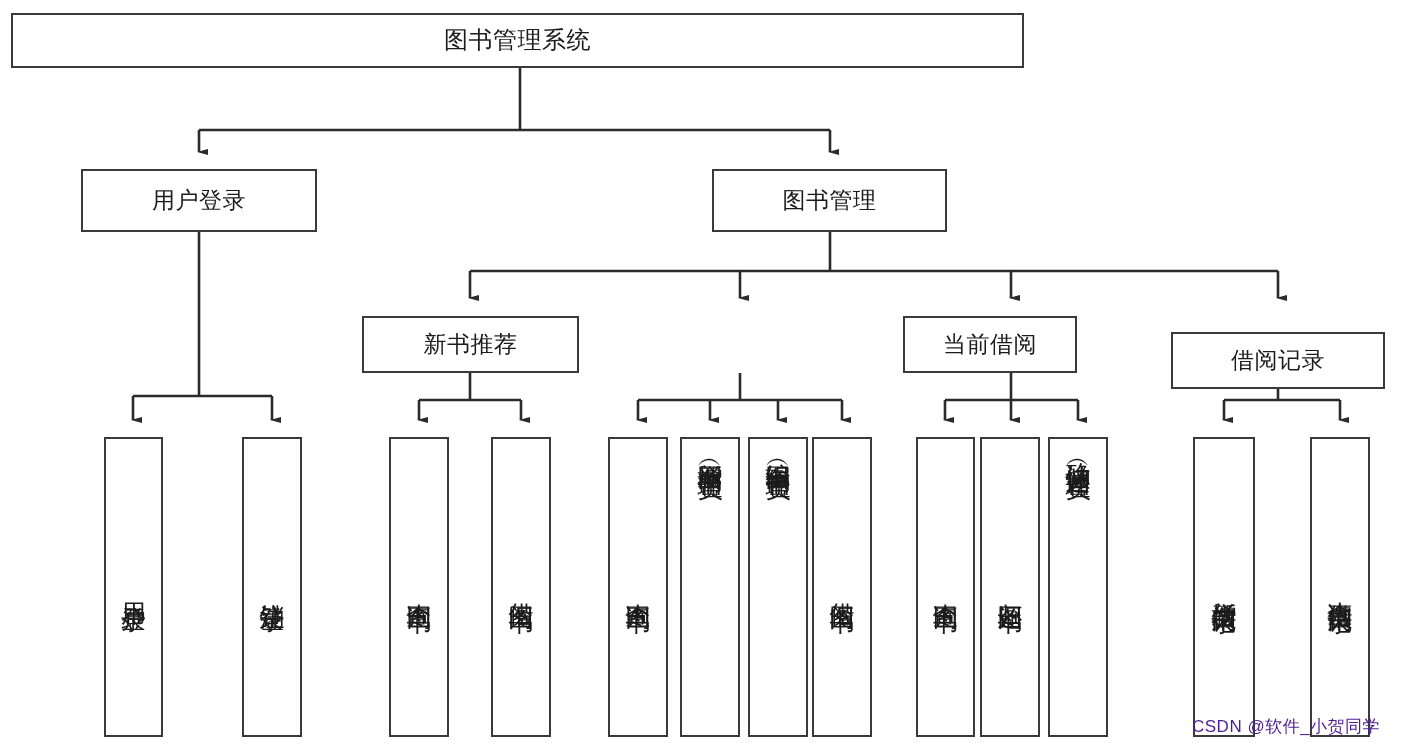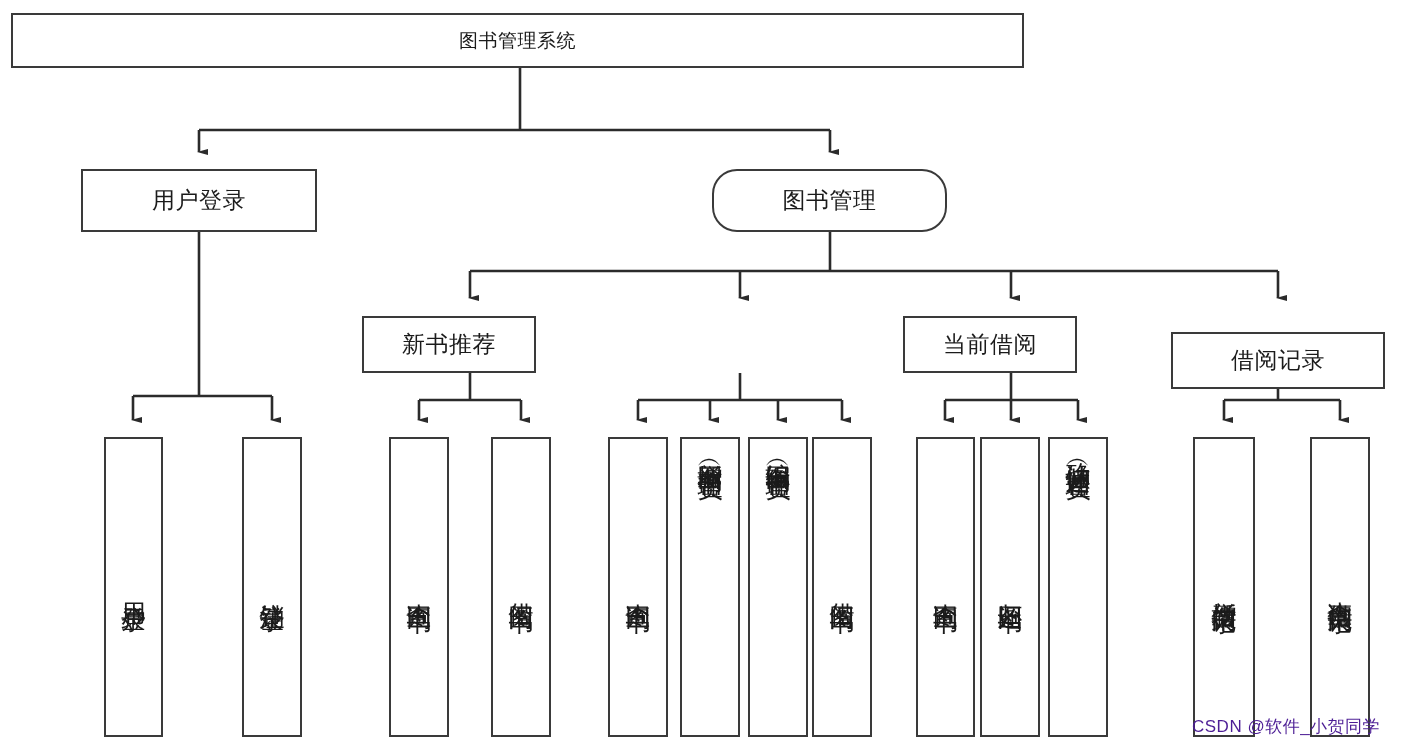--- a/index.html
+++ b/index.html
@@ -39,21 +39,21 @@
     display: block;
     line-height: 1.02;
     white-space: nowrap;
   }
   
   .node.horiz .label {
     font-size: 23px;
     letter-spacing: 0.5px;
   }
   .node.root .label {
-    font-size: 19px;
+    font-size: 24px;
   }
   
   .node.vert {
     align-items: flex-start;
     justify-content: center;
     padding-top: 0;
   }
   .node.vert .label {
     writing-mode: vertical-rl;
     text-orientation: upright;
@@ -133,25 +133,25 @@
     </g>
   </svg>
 
   <div class="node horiz root" style="left:11px; top:13px; width:1013px; height:55px;">
     <span class="label">图书管理系统</span>
   </div>
 
   <div class="node horiz" style="left:81px; top:169px; width:236px; height:63px;">
     <span class="label">用户登录</span>
   </div>
-  <div class="node horiz" style="left:712px; top:169px; width:235px; height:63px;border-radius:25px;">
+  <div class="node horiz" style="left:712px; top:169px; width:235px; height:63px;">
     <span class="label">图书管理</span>
   </div>
 
-  <div class="node horiz" style="left:362px; top:316px; width:174px; height:57px;font-family:Liberation Serif, serif;">
+  <div class="node horiz" style="left:362px; top:316px; width:217px; height:57px;font-family:Liberation Serif, serif;">
     <span class="label">新书推荐</span>
   </div>
   <div class="node horiz" style="left:903px; top:316px; width:174px; height:57px;">
     <span class="label">当前借阅</span>
   </div>
   <div class="node horiz" style="left:1171px; top:332px; width:214px; height:57px;">
     <span class="label">借阅记录</span>
   </div>
 
   <div class="node vert centered" style="left:104px; top:437px; width:59px; height:300px;">

